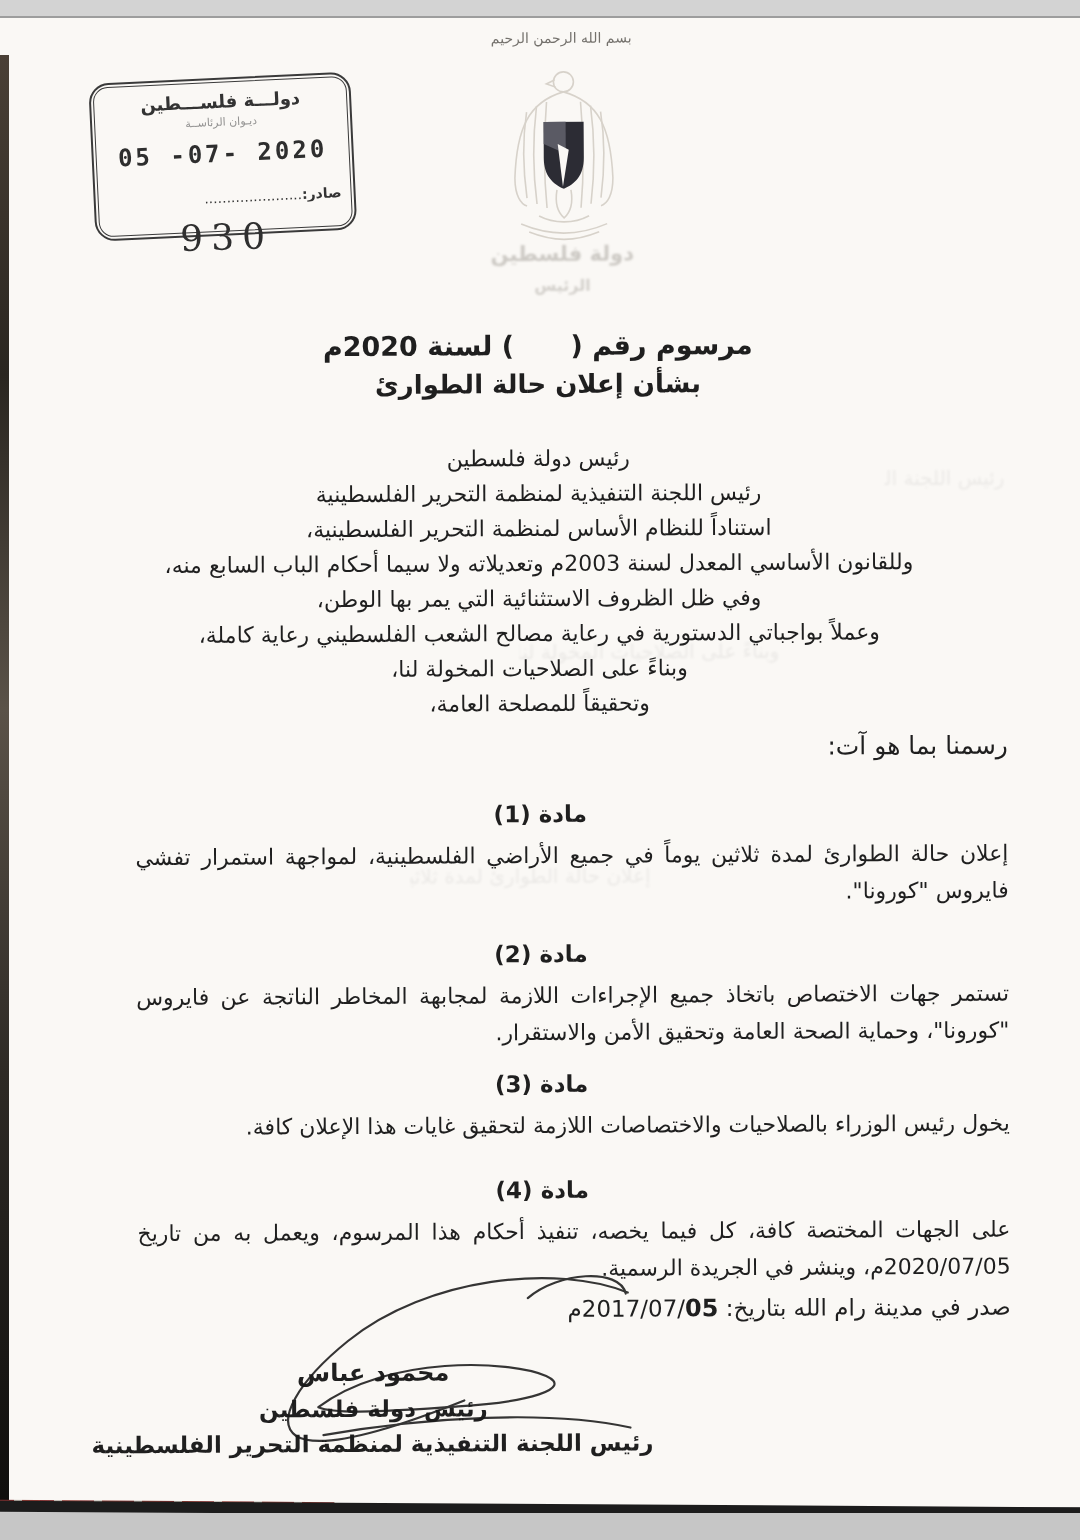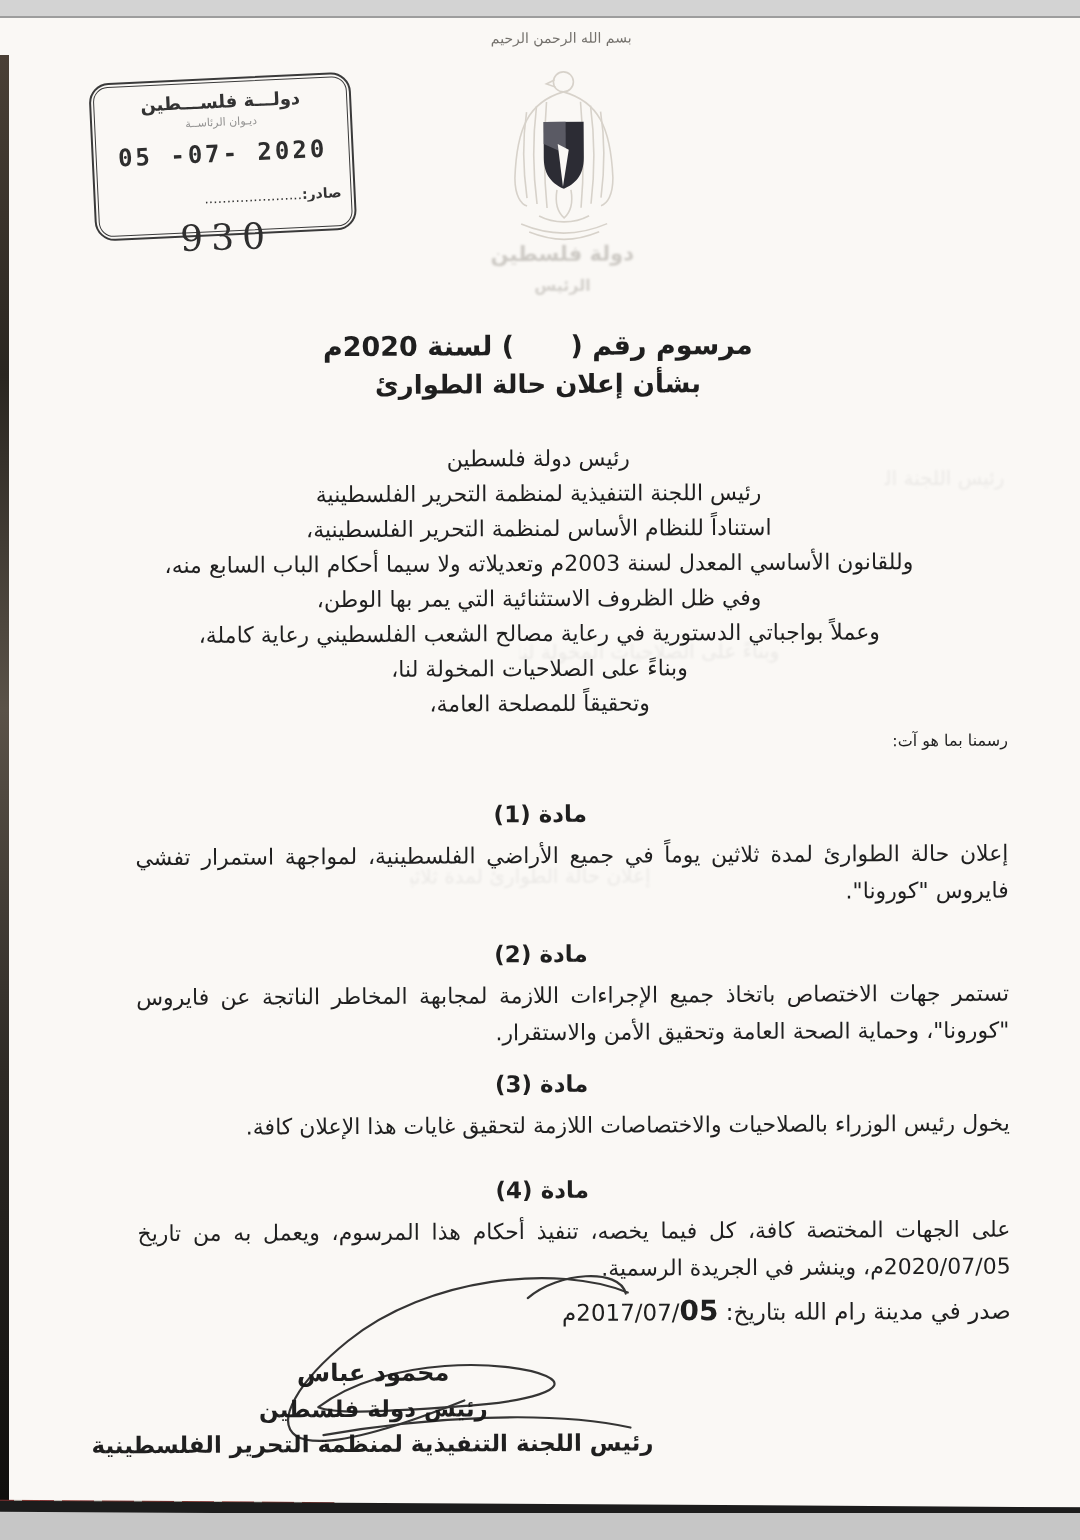--- a/index.html
+++ b/index.html
@@ -37,29 +37,29 @@
   .eagle{position:absolute;left:472px;top:58px;width:190px;height:190px;}
   .emblem-caption1{position:absolute;top:242px;left:430px;width:270px;text-align:center;
     font-size:21px;font-weight:bold;color:#8a857d;opacity:.4;filter:blur(1px);letter-spacing:3px;}
   .emblem-caption2{position:absolute;top:276px;left:430px;width:270px;text-align:center;
     font-size:16px;font-weight:bold;color:#8a857d;opacity:.35;filter:blur(1px);letter-spacing:2px;}
 
   
   .title1{position:absolute;top:330px;left:0;width:1080px;text-align:center;font-size:27px;font-weight:bold;}
   .title2{position:absolute;top:369px;left:0;width:1080px;text-align:center;font-size:26px;font-weight:bold;}
   .preamble{position:absolute;top:441px;left:0;width:1080px;text-align:center;font-size:22px;line-height:35px;}
-  .decree-clause{position:absolute;top:733px;right:72px;font-size:16px;}
+  .decree-clause{position:absolute;top:733px;right:72px;font-size:25px;}
   .article-heading{position:absolute;left:0;width:1080px;text-align:center;font-size:23px;font-weight:bold;}
   .article-body{position:absolute;right:72px;width:873px;font-size:22px;line-height:37px;text-align:justify;}
   .h1{top:801px;} .b1{top:837px;}
   .h2{top:941px;} .b2{top:977px;}
   .h3{top:1071px;} .b3{top:1107px;}
   .h4{top:1177px;} .b4{top:1213px;}
   .issuance{position:absolute;top:1295px;right:72px;font-size:23px;}
-  .issuance b{font-size:28px;}
+  .issuance b{font-size:24px;}
   .ltr{direction:ltr;unicode-bidi:isolate;}
 
   
   .sig-block{position:absolute;left:90px;top:1358px;width:560px;text-align:center;}
   .sig-name{font-size:24px;font-weight:bold;}
   .sig-title1{font-size:23px;font-weight:bold;margin-top:9px;}
   .sig-title2{font-size:23px;font-weight:bold;margin-top:9px;white-space:nowrap;}
   .sig-svg{position:absolute;left:225px;top:1248px;width:430px;height:210px;}
 
   

